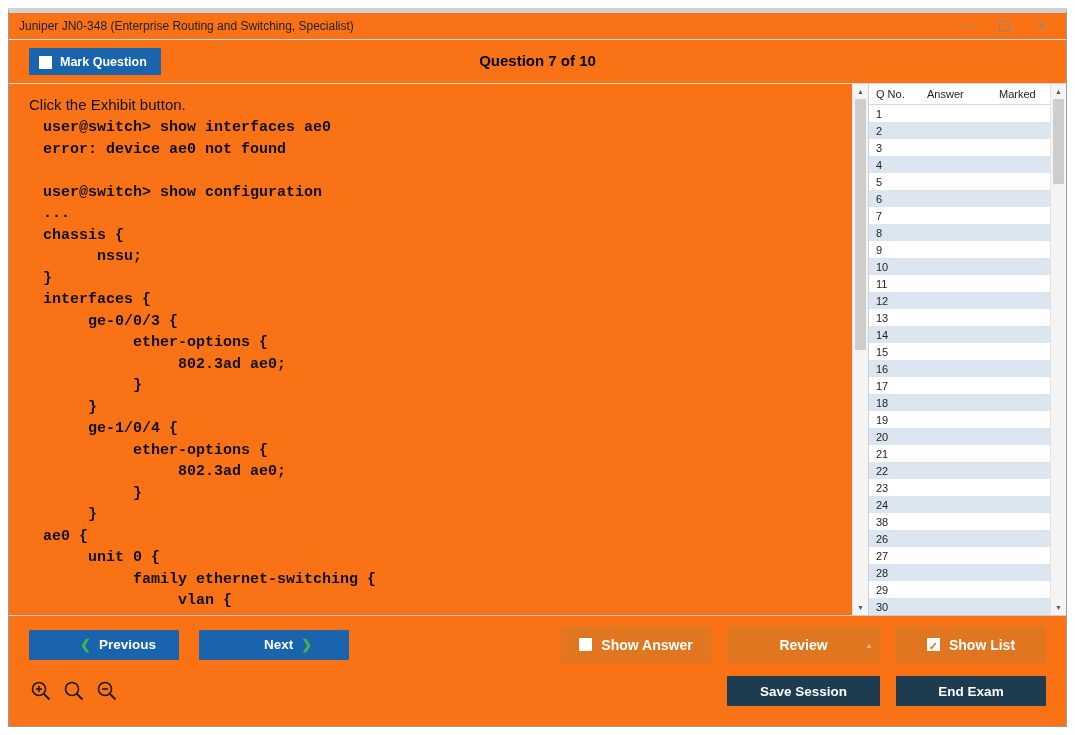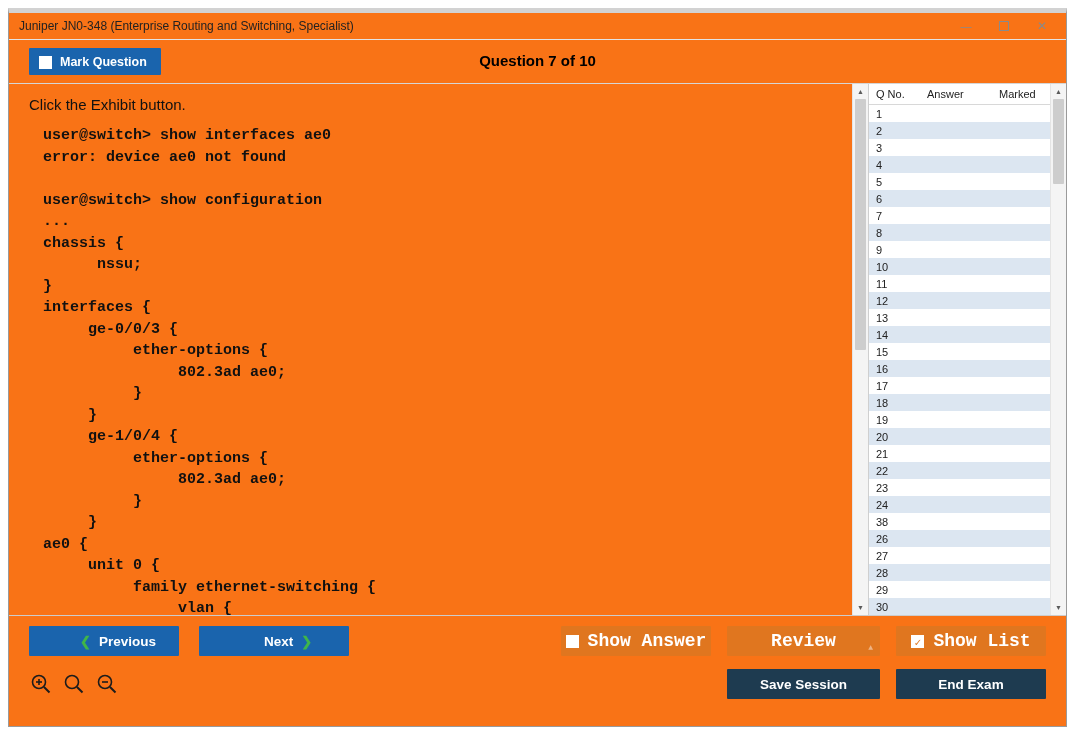--- a/index.html
+++ b/index.html
@@ -32,21 +32,21 @@
   .orange{background:var(--accent-orange);}
   .navy{background:var(--dark-navy);}
   .mark-btn{position:absolute;left:20px;top:8px;height:27px;padding:1px 14px 0 10px;font-size:12.5px;gap:8px;}
   .cbox{width:13px;height:13px;background:#fff;display:inline-flex;align-items:center;justify-content:center;flex:0 0 auto;}
   .check::before{content:"✓";color:var(--accent-orange);font-size:11px;font-weight:bold;}
   .qcounter{position:absolute;left:50%;top:12px;transform:translateX(-50%);font-size:15px;font-weight:bold;color:#000;}
   
   .main{height:532px;display:flex;border-bottom:1px solid #cccccc;flex:0 0 auto;}
   .content{flex:1;padding:12px 6px 0 20px;overflow:hidden;}
   .instruction{font-size:15px;color:#111;}
-  .code{font-family:"Liberation Mono","DejaVu Sans Mono",monospace;font-size:15px;line-height:21.5px;font-weight:bold;color:#111;margin:12px 0 0 14px;white-space:pre;}
+  .code{font-family:"Liberation Mono","DejaVu Sans Mono",monospace;font-size:15px;line-height:21.5px;font-weight:bold;color:#111;margin:4px 0 0 14px;white-space:pre;}
   .vscroll{width:16px;background:#f4f4f4;border-left:1px solid #e4e4e4;display:flex;flex-direction:column;flex:0 0 auto;}
   .sb-arrow{height:15px;display:flex;align-items:center;justify-content:center;color:#5a5a5a;}
   .sb-up::before{content:"▲";font-size:7px;}
   .sb-down::before{content:"▼";font-size:7px;}
   .sb-track{flex:1;position:relative;}
   .sb-thumb{position:absolute;left:2px;right:2px;background:#cdcdcd;border-radius:1px;}
   .thumb-content{top:0;height:50%;}
   .thumb-list{top:0;height:85px;}
   
   .sidebar{width:198px;border-left:1px solid #cfcfcf;display:flex;flex:0 0 auto;background:#fff;}
@@ -60,21 +60,21 @@
   .qrow:nth-child(even){background:var(--row-alt);}
   
   .footer{flex:1;padding:10px 20px 0 20px;}
   .frow{display:flex;align-items:center;}
   .nav{width:150px;height:30px;font-size:13.5px;gap:8px;padding-left:28px;}
   .next{margin-left:20px;}
   .chev{font-weight:bold;color:var(--chevron-green);}
   .chev-left::before{content:"❮";font-size:13px;}
   .chev-right::before{content:"❯";font-size:13px;}
   .rgroup{margin-left:auto;display:flex;gap:16px;}
-  .rgroup .btn{height:30px;font-size:18px;font-family:Liberation Mono, monospace;}
+  .rgroup .btn{height:37px;font-size:14px;}
   .b150{width:150px;}
   .b153{width:153px;}
   .show-answer{gap:9px;}
   .review{position:relative;}
   .rev-arrow{position:absolute;right:7px;top:9px;}
   .rev-arrow::before{content:"▲";font-size:8px;color:rgba(255,255,255,0.45);}
   .show-list{gap:9px;}
   .row2{margin-top:13px;}
   .zoomgroup{display:flex;align-items:center;gap:9px;}
   .zoombtn{background:none;border:none;cursor:pointer;padding:0;display:inline-flex;}

